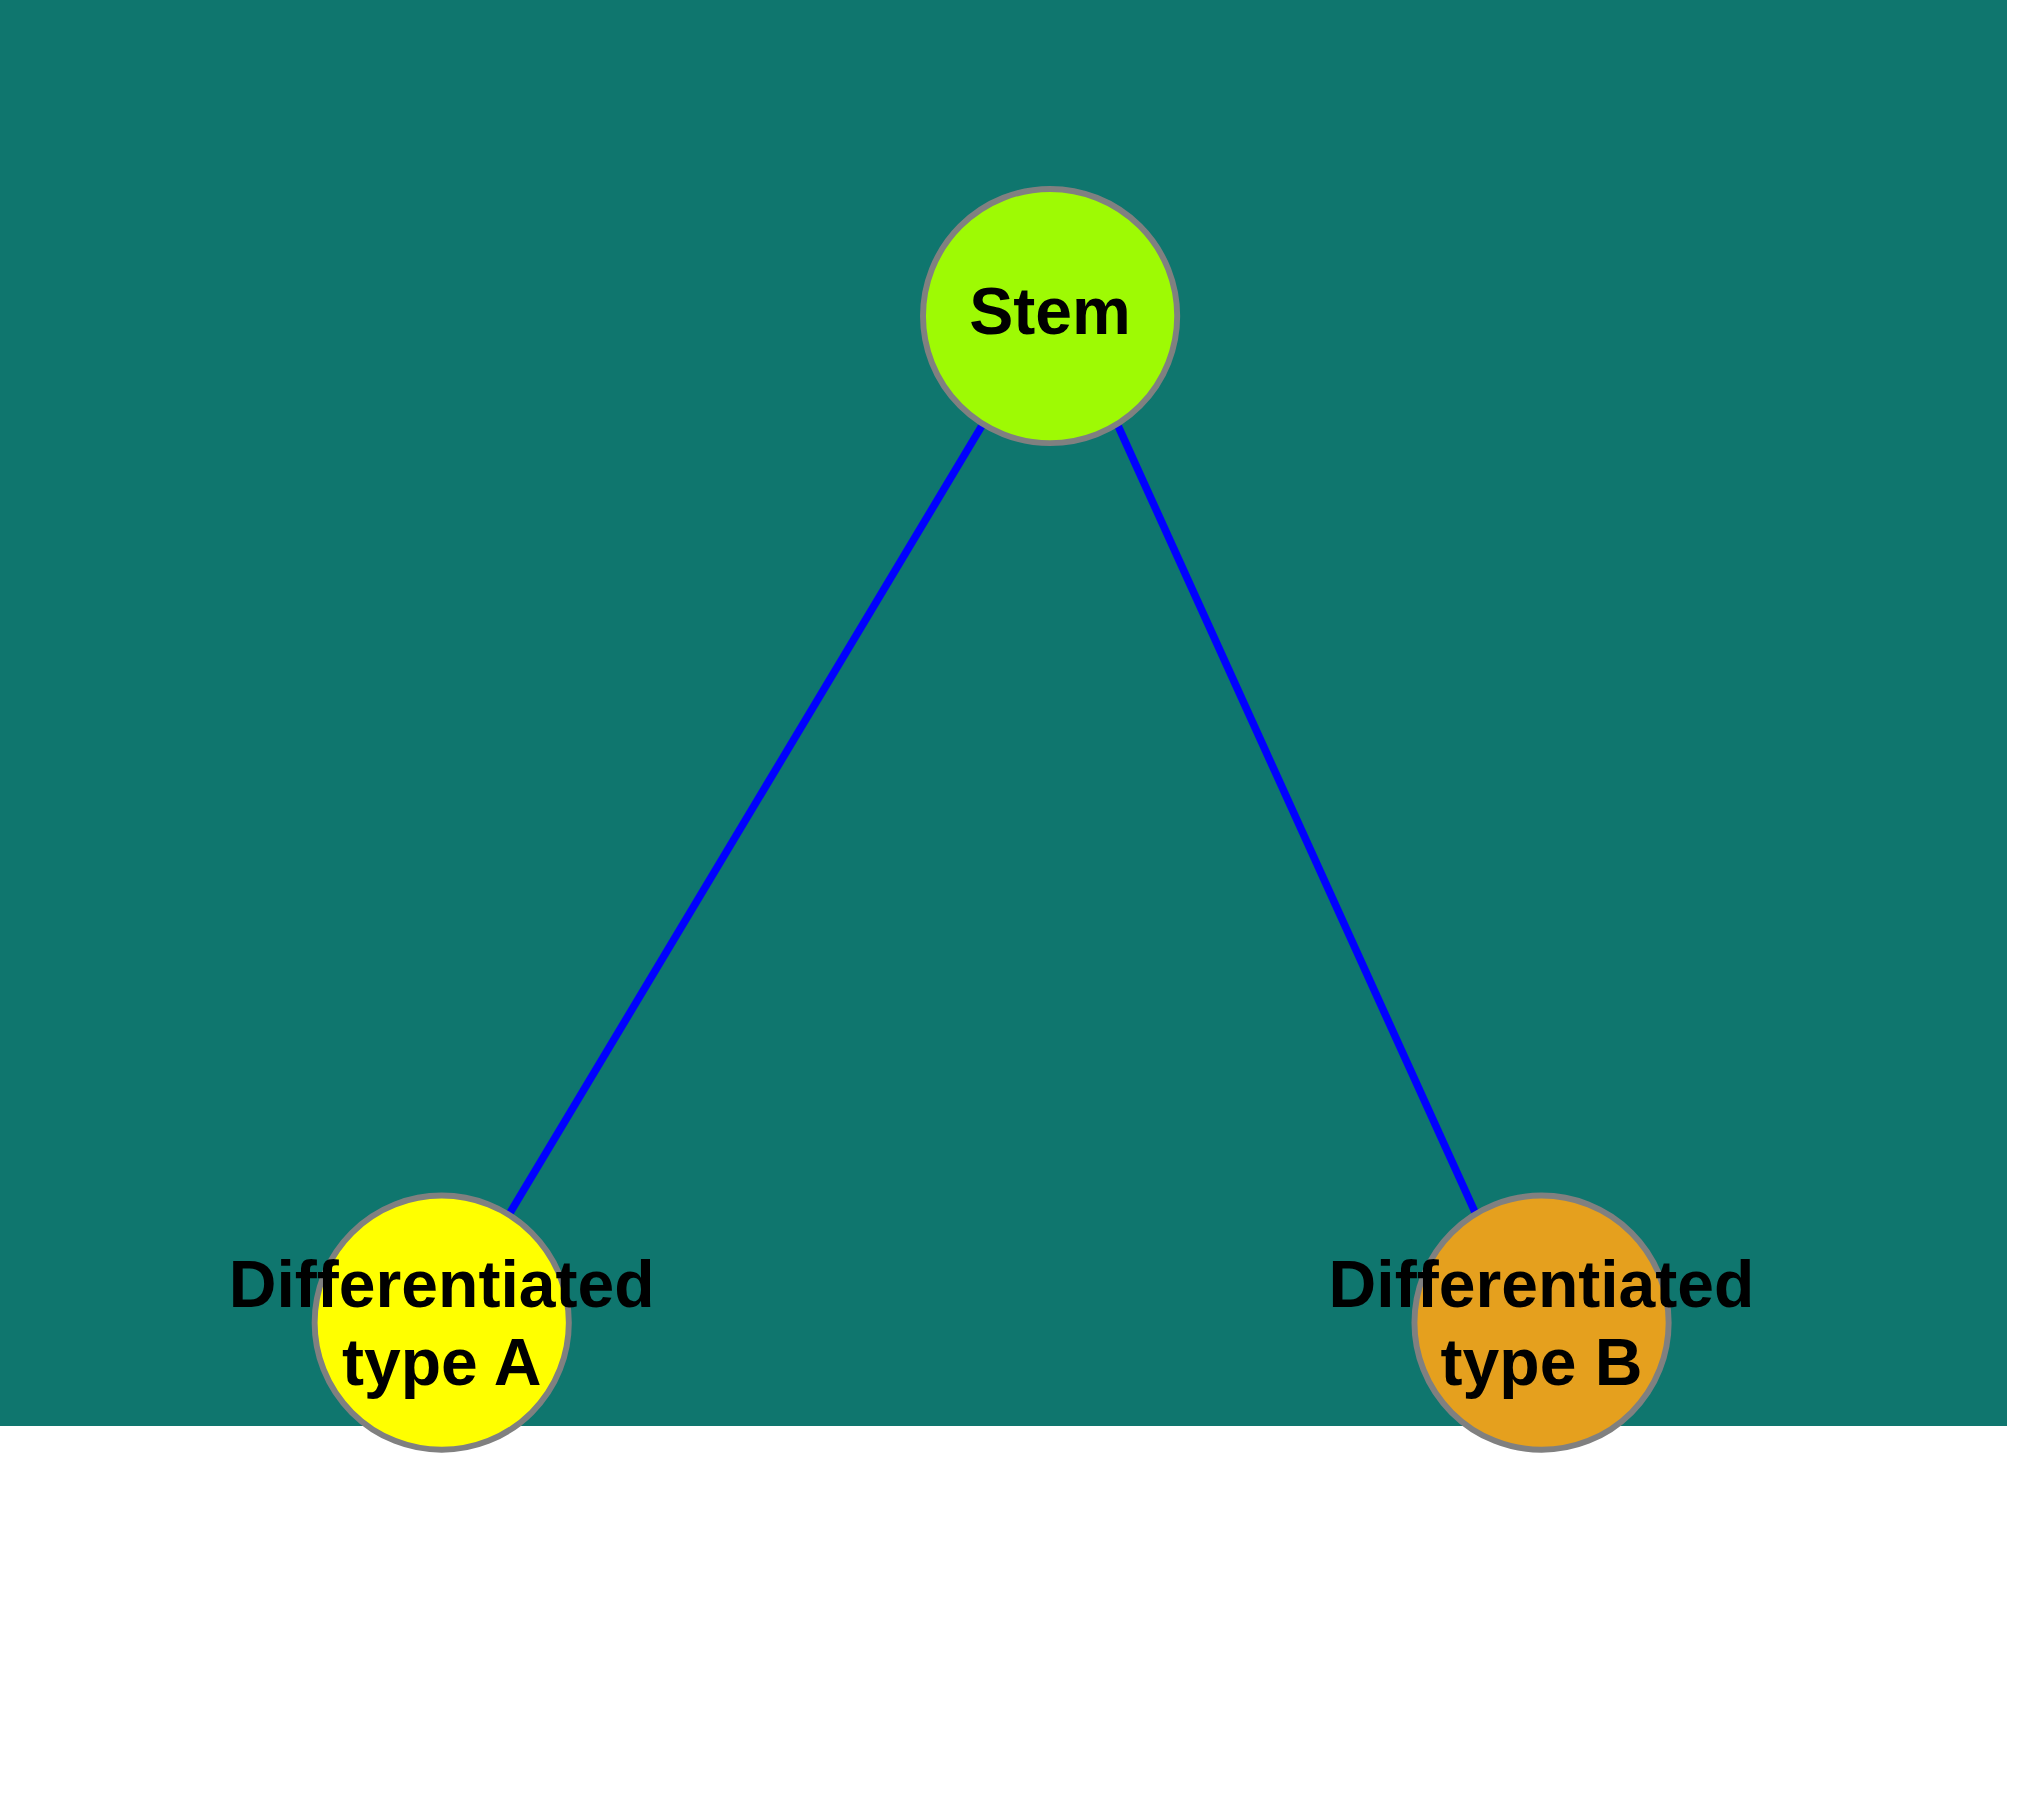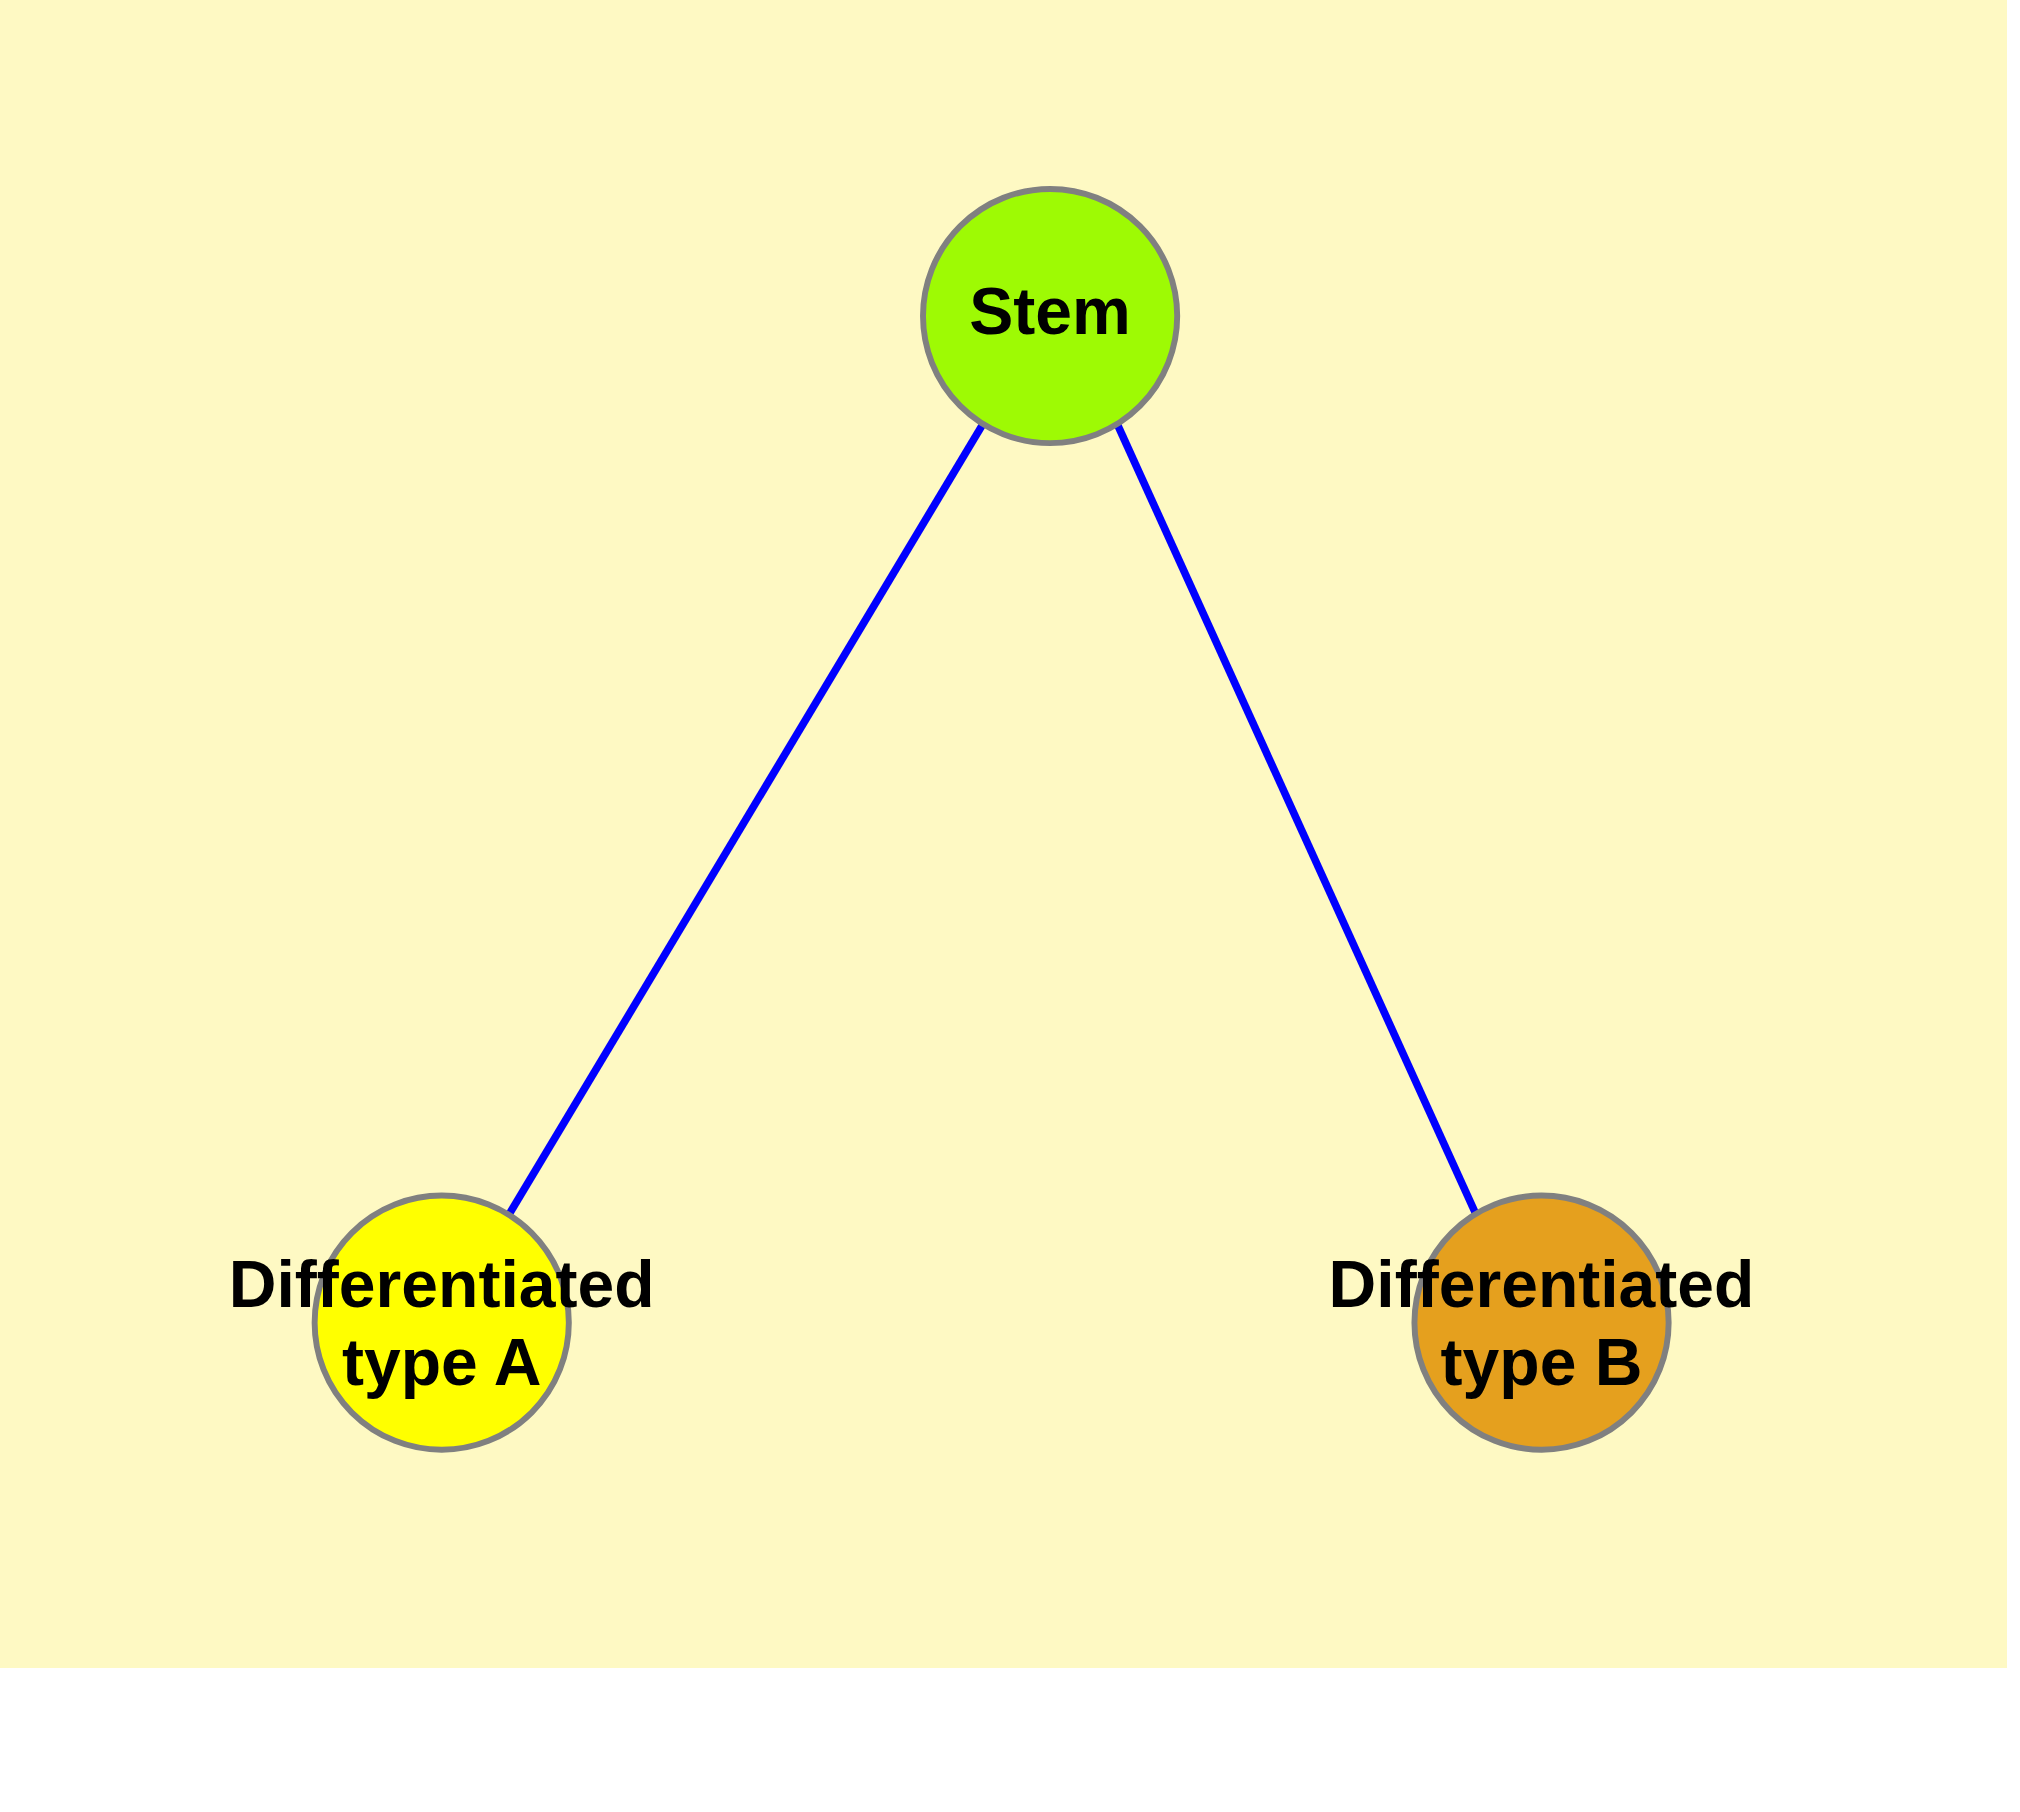--- a/index.html
+++ b/index.html
@@ -17,22 +17,22 @@
     position: relative;
     width: 2021px;
     height: 1812px;
     background: #ffffff;
   }
   #graph-panel {
     position: absolute;
     left: 0px;
     top: 0px;
     width: 2007px;
-    height: 1668px;
-    background: #fef9c3;
+    height: 1426px;
+    background: #0f766e;
     text-align: center;
   }
   #graph-svg {
     position: absolute;
     left: 0;
     top: 0;
     width: 2007px;
     height: 1798px;
     display: block;
   }

